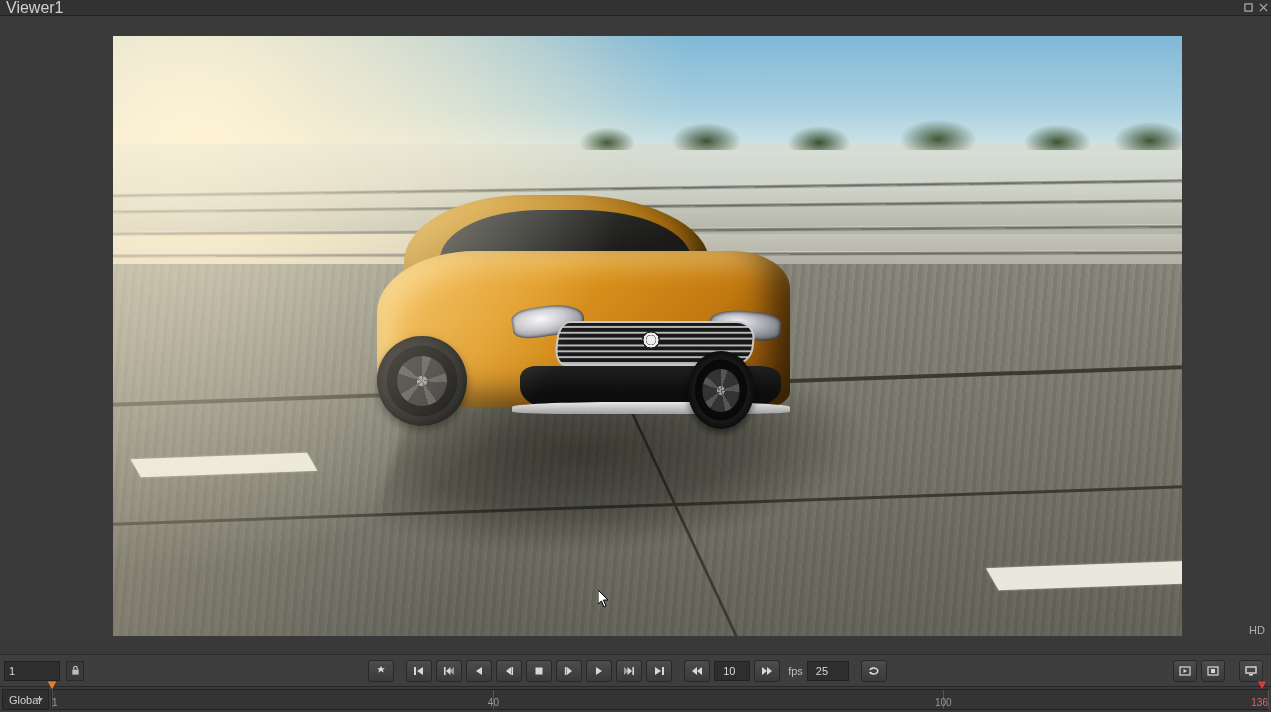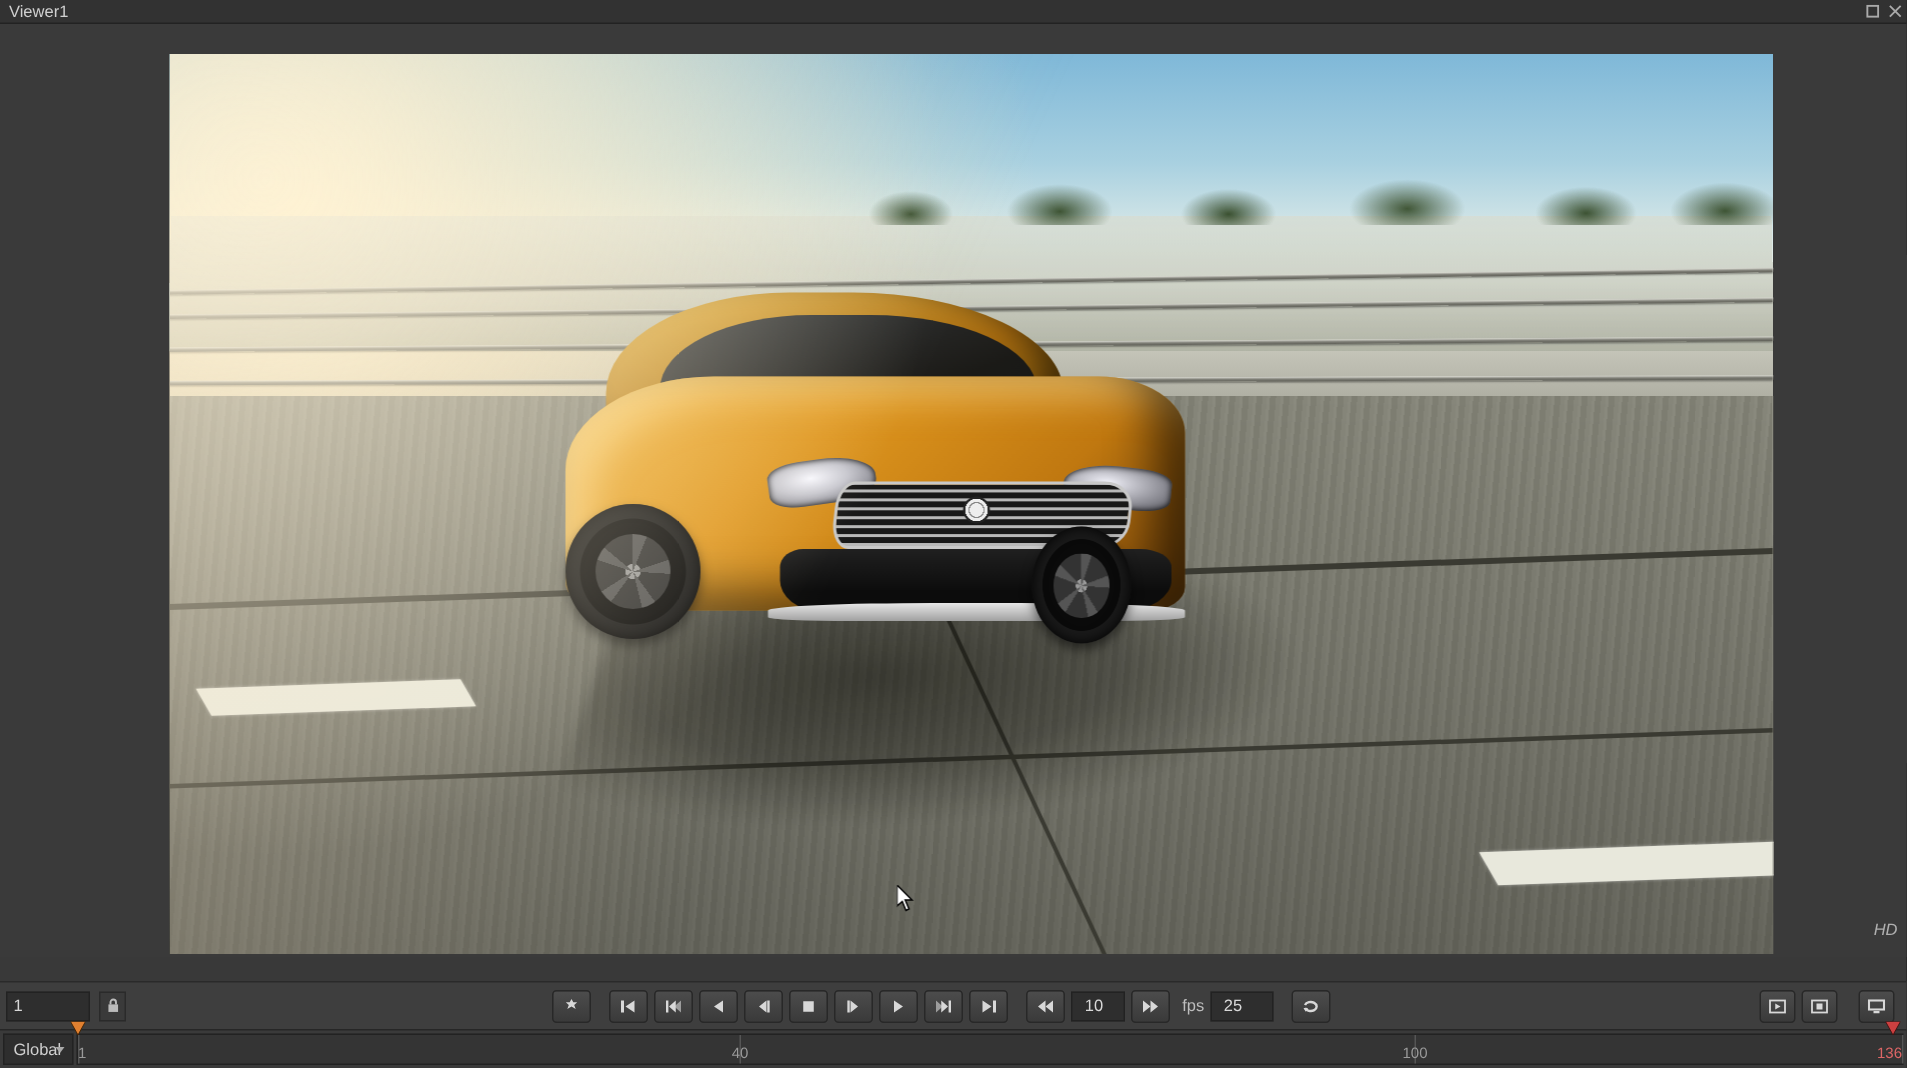--- a/index.html
+++ b/index.html
@@ -15,21 +15,21 @@
 
   
   .titlebar {
     height: 16px;
     background: #323232;
     display: flex;
     align-items: center;
     padding-left: 6px;
     border-bottom: 1px solid #222;
   }
-  .titlebar .title { color: #d0d0d0; font-size: 11px; }
+  .titlebar .title { color: #d0d0d0; font-size: 16px; }
   .titlebar .spacer { flex: 1; }
   .winbtn {
     width: 14px; height: 14px;
     display: flex; align-items: center; justify-content: center;
     color: #aaa; margin-right: 1px;
   }
   .winbtn svg { width: 9px; height: 9px; }
 
   
   .viewer-area {
@@ -209,22 +209,22 @@
     position: absolute; inset: 0;
     background:
       radial-gradient(circle at 6% 14%, rgba(255,245,220,0.6) 0%, rgba(255,245,220,0.0) 40%),
       linear-gradient(115deg, rgba(255,235,200,0.35) 0%, rgba(255,235,200,0.0) 45%);
     pointer-events: none;
   }
 
   
   .format-badge {
     position: absolute;
-    right: 6px; bottom: 12px;
-    color: #b0b0b0; font-size: 11px; font-style: italic;
+    right: 6px; bottom: 2px;
+    color: #b0b0b0; font-size: 11px;
   }
 
   
   .controls {
     position: absolute;
     left: 0; right: 0;
     bottom: 26px;
     height: 32px;
     background: #3e3e3e;
     border-top: 1px solid #2a2a2a;

